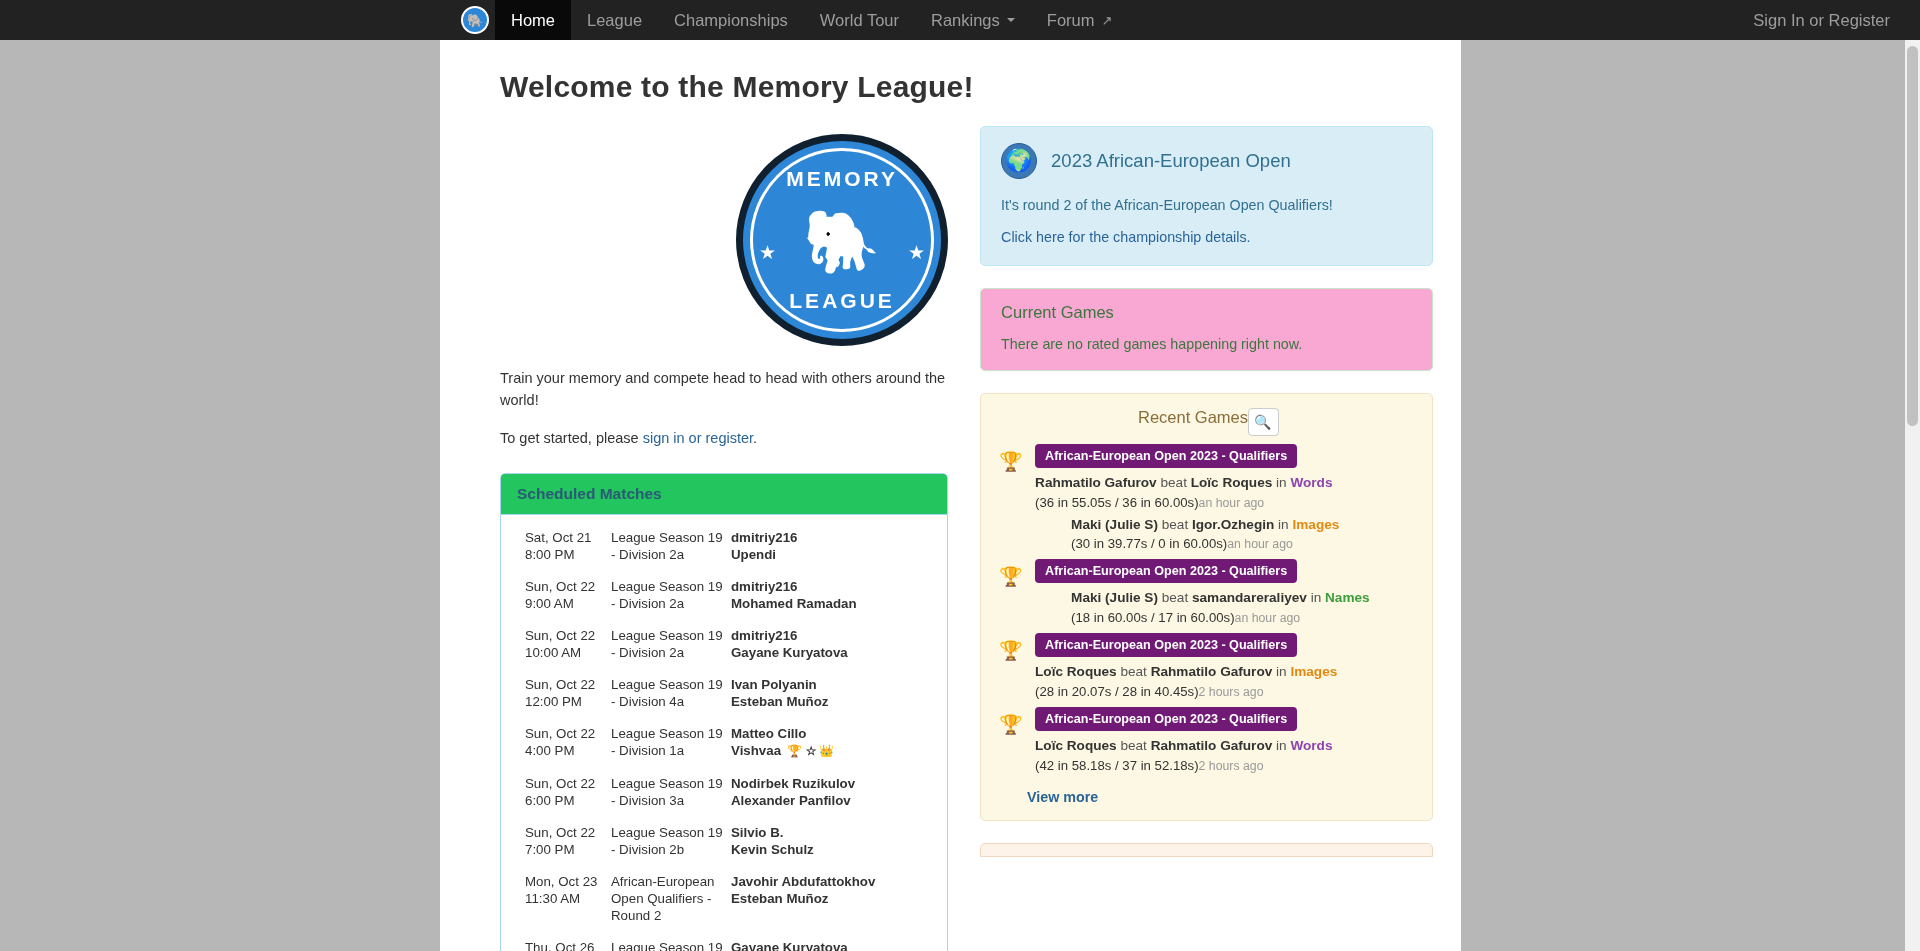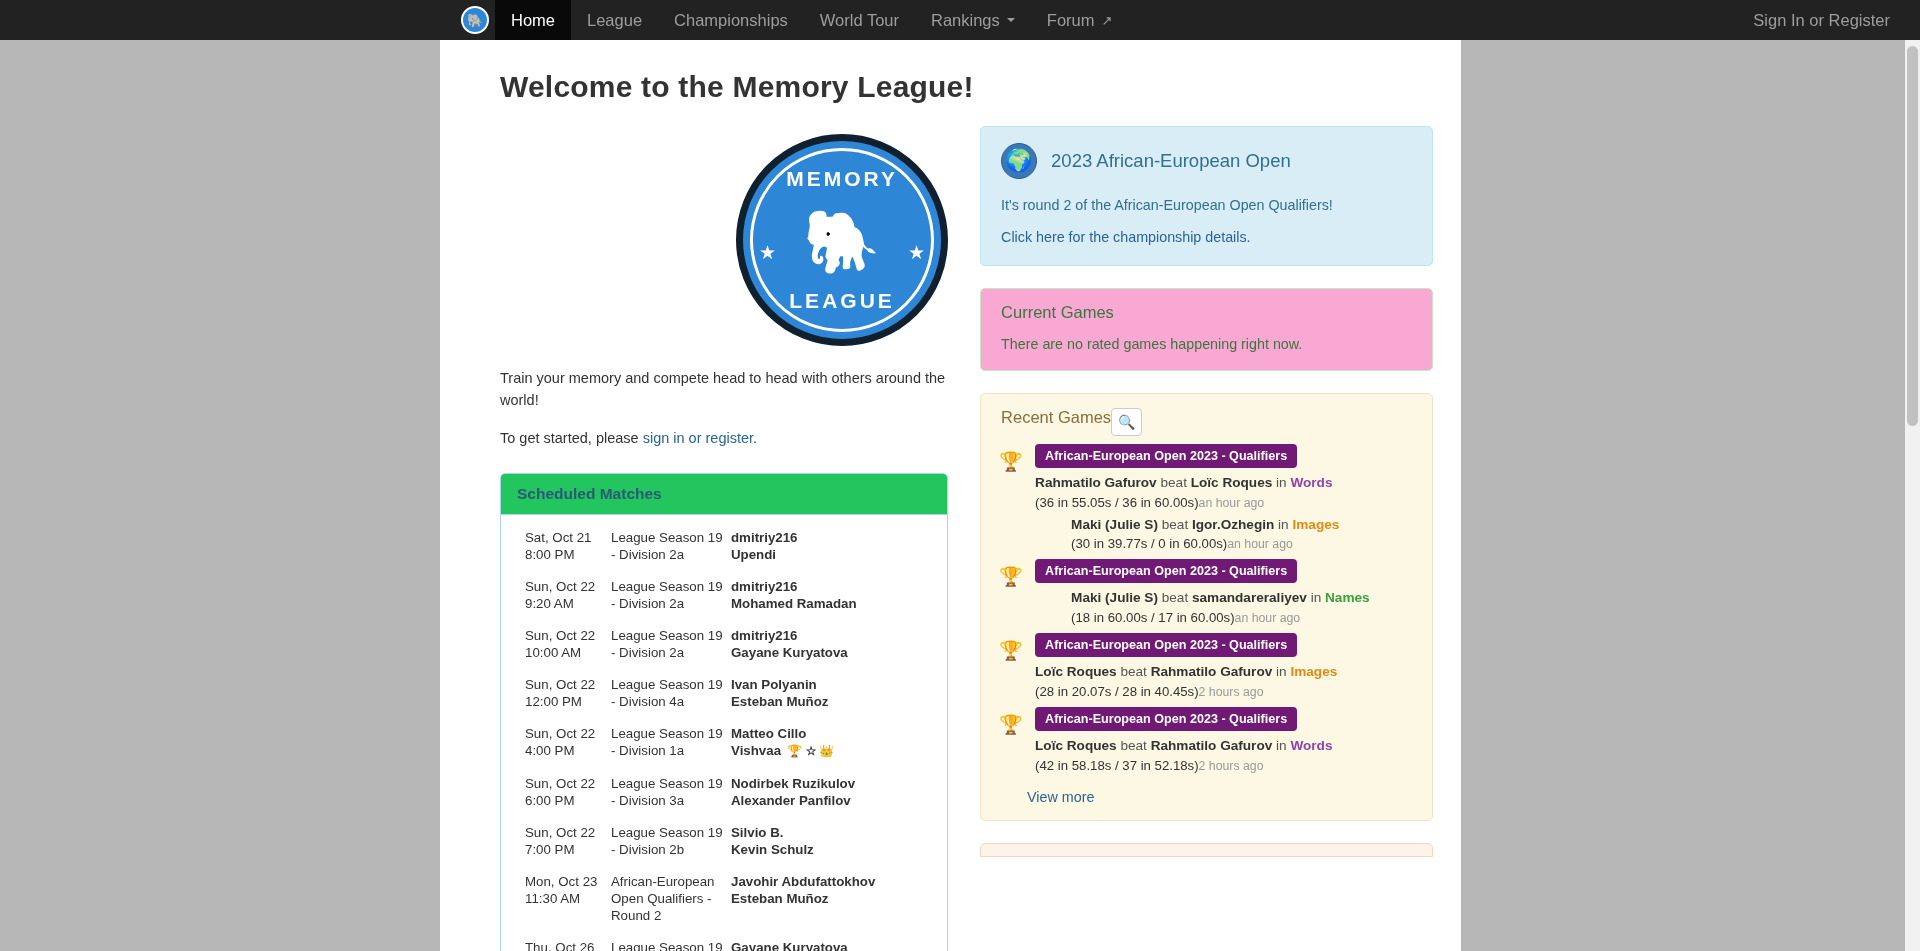--- a/index.html
+++ b/index.html
@@ -183,21 +183,21 @@
 
   .panel-warning {
     border: 1px solid #f3e3c3;
     background: #fcf8e3;
     border-radius: 5px;
     margin-top: 22px;
     position: relative;
     padding-bottom: 14px;
   }
   .pw-head {
-    display: flex; align-items: flex-start; justify-content: flex-start;
+    display: flex; align-items: flex-start; justify-content: center;
     padding: 14px 16px 2px 20px;
   }
   .pw-title { font-size: 16.5px; color: #8a6d3b; font-weight: normal; }
   .search-btn {
     width: 31px; height: 28px;
     border: 1px solid #cccccc; border-radius: 4px;
     background: #ffffff;
     display: flex; align-items: center; justify-content: center;
     cursor: pointer; font-size: 14px; color: #555;
   }
@@ -218,21 +218,21 @@
   .result-line .beat { color: #555; }
   .disc { font-weight: bold; }
   .disc.words { color: #8e44ad; }
   .disc.images { color: #e08a12; }
   .disc.names  { color: #3c9e3c; }
   .times-line { font-size: 13.2px; color: #333; margin-top: 2px; }
   .ago { color: #999999; font-size: 12.3px; margin-left: 0; }
   .sub-result { padding-left: 36px; }
   .view-more {
     display: inline-block; margin: 14px 0 0 46px;
-    font-size: 14.3px; color: #2a6496; text-decoration: none;
+    font-size: 14.3px; color: #2a6496; text-decoration: none; font-weight: bold;
   }
 
   .panel-partial {
     margin-top: 22px;
     border: 1px solid #f0d8c0;
     background: #fdf3e8;
     border-radius: 5px 5px 0 0;
     height: 14px;
   }
 
@@ -320,21 +320,21 @@
                 </div>
                 <div class="sched-league">League Season 19 - Division 2a</div>
                 <div class="sched-players">
                   <div>dmitriy216</div>
                   <div>Upendi</div>
                 </div>
               </div>
               <div class="sched-row">
                 <div class="sched-date">
                   <div>Sun, Oct 22</div>
-                  <div>9:20 AM</div>
+                  <div>9:00 AM</div>
                 </div>
                 <div class="sched-league">League Season 19 - Division 2a</div>
                 <div class="sched-players">
                   <div>dmitriy216</div>
                   <div>Mohamed Ramadan</div>
                 </div>
               </div>
               <div class="sched-row">
                 <div class="sched-date">
                   <div>Sun, Oct 22</div>

